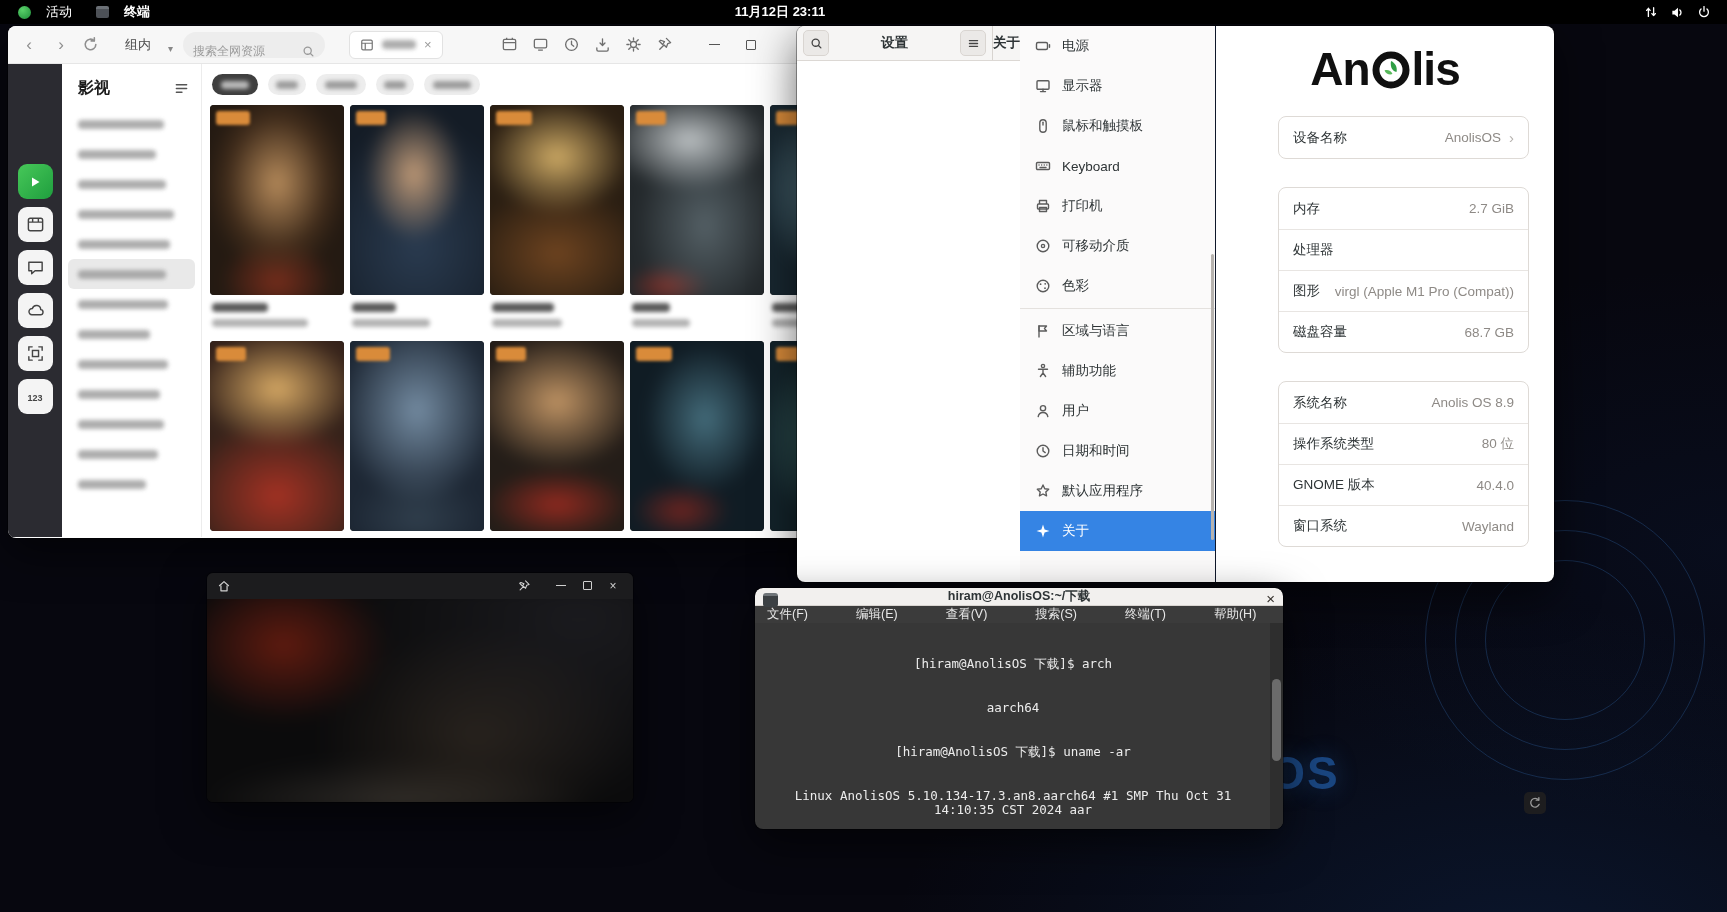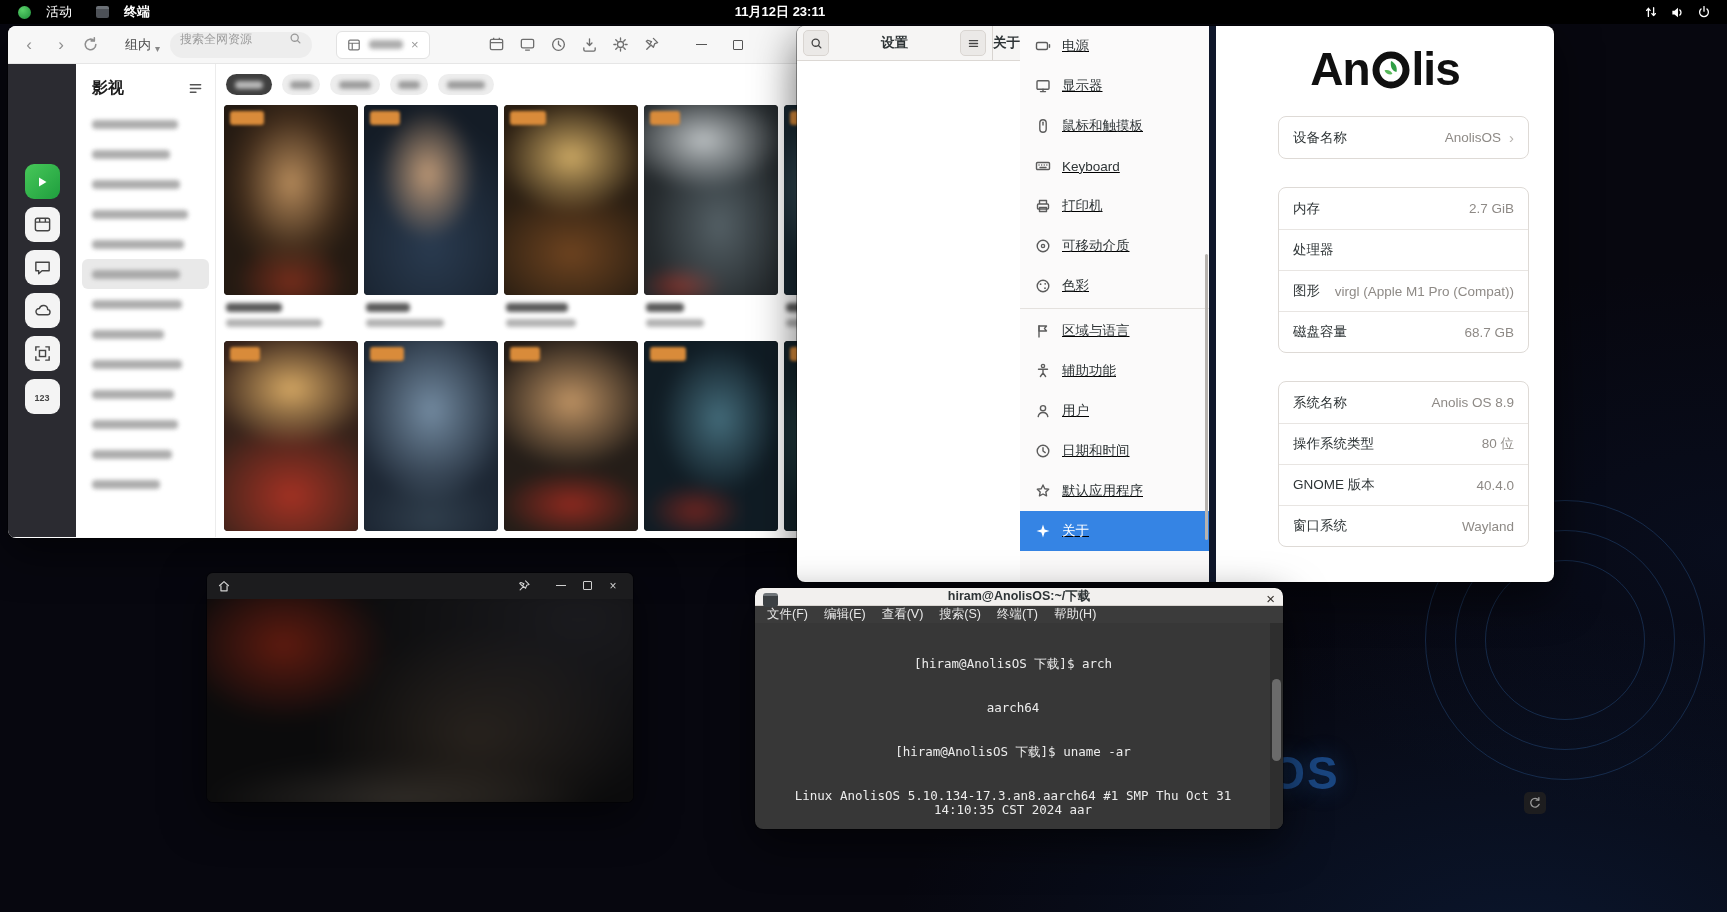--- a/index.html
+++ b/index.html
@@ -21,37 +21,37 @@
   .tb-right { position:absolute; right:8px; top:0; height:24px; display:flex; align-items:center; gap:12px; padding:0 8px; }
   .tb-right svg { display:block; }
 
   
   .win { position:absolute; border-radius:8px; box-shadow:0 14px 44px rgba(0,0,0,.6), 0 0 0 1px rgba(0,0,0,.35); }
 
   
   .media { left:8px; top:26px; width:852px; height:512px; background:#fff; overflow:hidden; z-index:10; }
   .m-toolbar { height:38px; background:#f7f7f7; border-bottom:1px solid #e6e6e6; display:flex; align-items:center; padding:0 10px; gap:10px; }
   .nav-btn { color:#8f8f8f; font-size:17px; width:22px; text-align:center; cursor:pointer; }
-  .scope { display:flex; align-items:flex-end; gap:4px; color:#4a4a4a; font-size:13px; margin-left:16px; cursor:pointer; }
+  .scope { display:flex; align-items:flex-end; gap:17px; color:#4a4a4a; font-size:13px; margin-left:16px; cursor:pointer; }
   .scope .car { font-size:10px; color:#888; }
-  .searchbox { display:flex; align-items:flex-start; width:142px; height:26px; border-radius:13px; background:#ededed; padding:0 10px; gap:6px; }
+  .searchbox { display:flex; align-items:flex-end; width:142px; height:26px; border-radius:13px; background:#ededed; padding:0 10px; gap:6px; }
   .searchbox input { flex:1; border:none; outline:none; background:transparent; font-size:12px; color:#555; min-width:0;
     font-family:"Liberation Sans","DejaVu Sans",sans-serif; }
   .searchbox input::placeholder { color:#9c9c9c; }
   .m-tab { display:flex; align-items:center; gap:8px; height:28px; padding:0 10px; background:#fff; border:1px solid #e2e2e2; border-radius:6px; margin-left:14px; cursor:pointer; }
   .m-tab .x { color:#9a9a9a; font-size:13px; }
   .m-icons { display:flex; align-items:center; gap:14px; margin-left:48px; }
   .tool-ic { width:17px; height:17px; cursor:pointer; }
   .m-winctl { display:flex; align-items:center; gap:16px; margin-left:22px; }
   .wc { width:20px; height:20px; display:flex; align-items:center; justify-content:center; color:#555; cursor:pointer; font-size:13px; }
   .wc .minl { display:block; width:11px; border-bottom:1.5px solid #555; }
   .wc .maxs { display:block; width:10px; height:10px; border:1.5px solid #555; border-radius:1px; }
 
   .m-body { display:flex; height:473px; }
-  .m-rail { width:68px; background:#2b2b31; padding-top:100px; display:flex; flex-direction:column; align-items:center; gap:5px; }
+  .m-rail { width:54px; background:#2b2b31; padding-top:100px; display:flex; flex-direction:column; align-items:center; gap:5px; }
   .rail-btn { width:35px; height:35px; border-radius:9px; background:#f4f4f4; display:flex; align-items:center; justify-content:center; margin-bottom:3px; cursor:pointer; }
   .rail-btn.green { background:linear-gradient(135deg,#47c859,#1f9e3e); }
   .m-side { width:140px; border-right:1px solid #ececec; padding:14px 0 0 0; }
   .m-side-head { display:flex; align-items:center; justify-content:space-between; padding:0 12px 10px 16px; }
   .m-side-title { font-size:16px; font-weight:700; color:#1c1c1c; }
   .side-row { height:30px; display:flex; align-items:center; padding-left:16px; cursor:pointer; }
   .side-row.sel { background:#e9e9e9; border-radius:6px; margin:0 6px; padding-left:10px; }
   .bb { display:inline-block; height:9px; border-radius:4px; background:#9a9a9a; filter:blur(2px); opacity:.8; }
   .m-content { flex:1; overflow:hidden; position:relative; }
   .tabstrip { display:flex; gap:10px; margin:10px 0 0 10px; }
@@ -70,21 +70,21 @@
   .cap .l2 { height:8px; border-radius:4px; background:#b3b3b3; filter:blur(2px); }
 
   
   .settings { left:797px; top:26px; width:757px; height:556px; background:#fff; overflow:hidden; z-index:30; display:flex; flex-direction:row; }
   .s-headers { display:flex; height:35px; border-bottom:1px solid #dcd8d4; }
   .s-head-left { width:196px; background:#f6f5f4; border-right:1px solid #d8d4d0; display:flex; align-items:center; justify-content:space-between; padding:0 6px; }
   .s-head-right { flex:1; background:#f6f5f4; display:flex; align-items:center; justify-content:center; }
   .s-title { font-size:13.5px; font-weight:700; color:#2e3436; }
   .hbtn { width:26px; height:26px; border-radius:5px; background:#ebe9e7; border:1px solid #d9d5d1; display:flex; align-items:center; justify-content:center; cursor:pointer; }
   .s-body { flex:1; display:flex; min-height:0; }
-  .s-nav { width:196px; background:#fbfafa; border-right:7px solid #0f172a; position:relative; overflow:hidden;text-decoration:underline; }
+  .s-nav { width:196px; background:#fbfafa; border-right:1px solid #0f172a; position:relative; overflow:hidden; }
   .nav-row { height:40px; display:flex; align-items:center; gap:11px; padding-left:15px; font-size:13.5px; color:#2e3436; cursor:pointer; }
   .nav-row svg { flex:none; }
   .nav-row.active { background:#3584e4; color:#fff; }
   .nav-sep { height:1px; background:#e4e1de; margin:2px 0; }
   .s-scrollbar { position:absolute; right:1px; top:228px; width:3px; height:286px; border-radius:2px; background:#b7b3af; }
   .s-about { flex:1; overflow:hidden; padding-top:16px; }
   .logo-line { text-align:center; font-size:46px; font-weight:700; color:#101010; letter-spacing:-1px; height:60px; }
   .logo-line svg { vertical-align:-6px; }
   .gbox { margin:0 25px 0 62px; border:1px solid #dedad6; border-radius:8px; background:#fff; overflow:hidden; }
   .gbox + .gbox, .gbox-gap { margin-top:28px; }
@@ -109,21 +109,21 @@
                 radial-gradient(300px 220px at 85% 15%, rgba(28,28,32,.9), transparent 80%),
                 #0b0b0c;
     filter:blur(9px); }
 
   
   .terminal { left:755px; top:588px; width:528px; height:241px; z-index:40; overflow:hidden; background:#373737; display:flex; flex-direction:column; }
   .t-titlebar { height:25px; background:#f2f0ee; border-bottom:1px solid #d9d5d1; position:relative; display:flex; align-items:center; justify-content:center; border-radius:8px 8px 0 0; }
   .t-title { font-size:12.5px; font-weight:700; color:#2e3436; }
   .t-appic { position:absolute; left:8px; top:5px; width:15px; height:14px; background:#3c4043; border-radius:3px; border-top:3px solid #707579; }
   .t-close { position:absolute; right:8px; top:2px; color:#35302b; font-size:15px; cursor:pointer; }
-  .t-menubar { height:25px; background:#3b3b3b; display:flex; align-items:center; padding:0 4px; }
+  .t-menubar { height:25px; background:#3b3b3b; display:flex; align-items:center; padding:0 4px;gap:32px; }
   .t-menu { color:#e8e8e8; font-size:12.5px; padding:0 8px; cursor:pointer; }
   .t-body { position:relative; flex:1; padding:5px 20px 5px 8px; font-family:"DejaVu Sans Mono","Liberation Mono",monospace; font-size:12.5px; line-height:14.6px; color:#ececec; white-space:pre-wrap;text-align:center; }
   .t-scroll { position:absolute; right:0; top:0; bottom:0; width:13px; background:#2e2e2e; }
   .t-thumb { position:absolute; right:2px; top:56px; width:9px; height:82px; border-radius:5px; background:#6b6b6b; }
 
   
   .wp-text { position:absolute; left:1102px; top:746px; font-size:46px; font-weight:800; letter-spacing:2px; color:#1a4680;
     text-shadow:0 0 22px rgba(35,95,170,.45); z-index:1; }
   .wp-circle { position:absolute; border:1px solid rgba(50,105,175,.32); border-radius:50%; z-index:1; }
   .rotate-osd { position:absolute; left:1524px; top:792px; width:22px; height:22px; border-radius:5px; background:#1d1d1f; display:flex; align-items:center; justify-content:center; z-index:50; cursor:pointer; }

